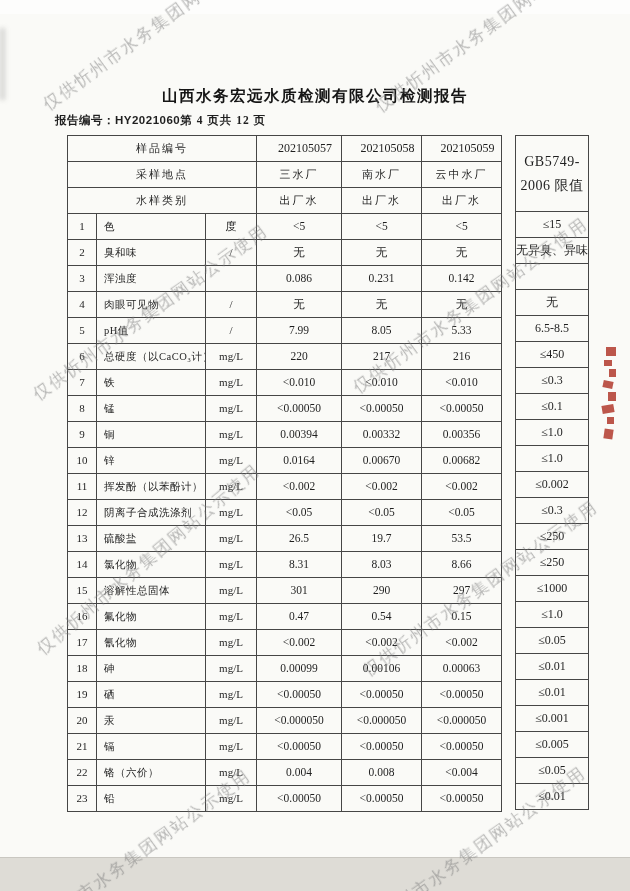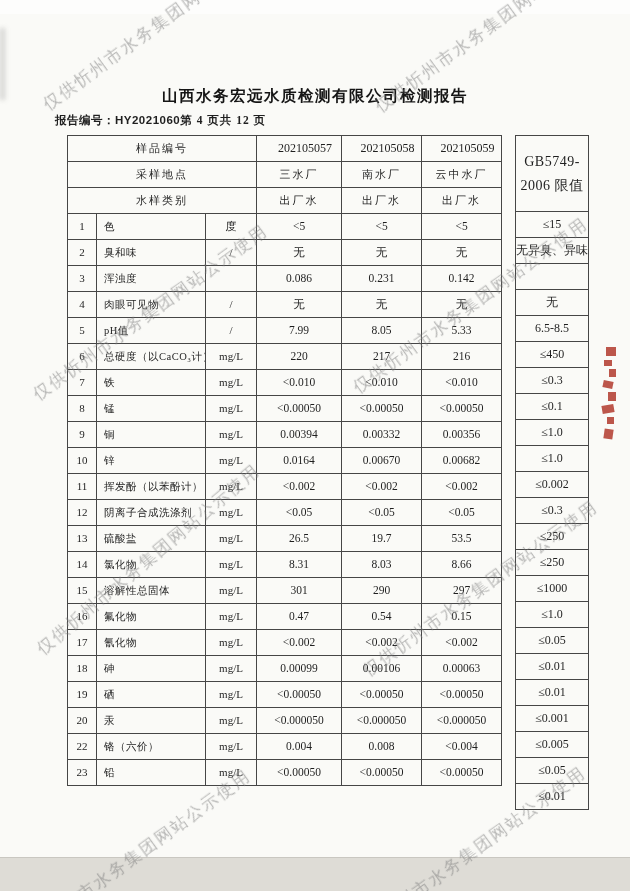--- a/index.html
+++ b/index.html
@@ -302,20 +302,28 @@
         </tr>
         <tr>
           <td class="c-no">20</td>
           <td class="c-name">汞</td>
           <td class="c-unit">mg/L</td>
           <td class="c-val">&lt;0.000050</td>
           <td class="c-val">&lt;0.000050</td>
           <td class="c-val">&lt;0.000050</td>
         </tr>
         <tr>
+          <td class="c-no">21</td>
+          <td class="c-name">镉</td>
+          <td class="c-unit">mg/L</td>
+          <td class="c-val">&lt;0.00050</td>
+          <td class="c-val">&lt;0.00050</td>
+          <td class="c-val">&lt;0.00050</td>
+        </tr>
+        <tr>
           <td class="c-no">22</td>
           <td class="c-name">铬（六价）</td>
           <td class="c-unit">mg/L</td>
           <td class="c-val">0.004</td>
           <td class="c-val">0.008</td>
           <td class="c-val">&lt;0.004</td>
         </tr>
         <tr>
           <td class="c-no">23</td>
           <td class="c-name">铅</td>

